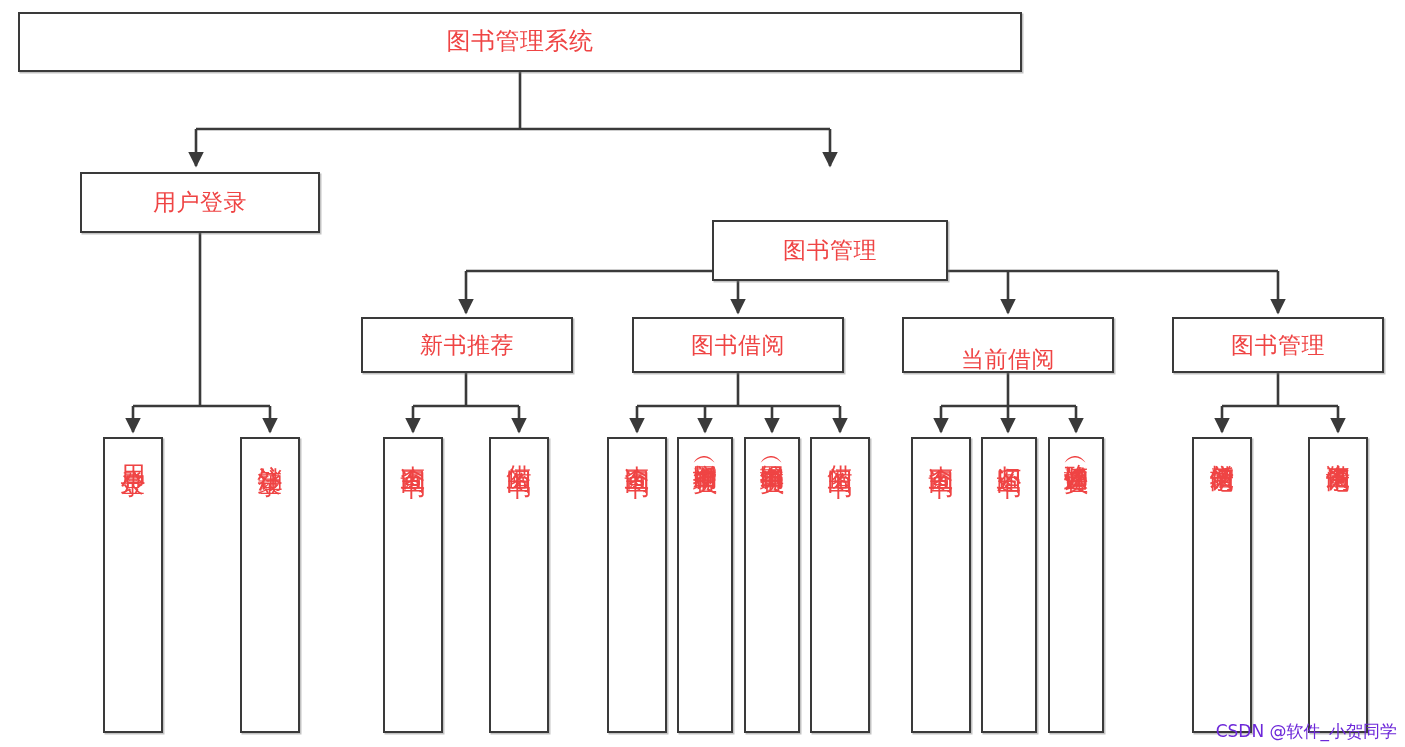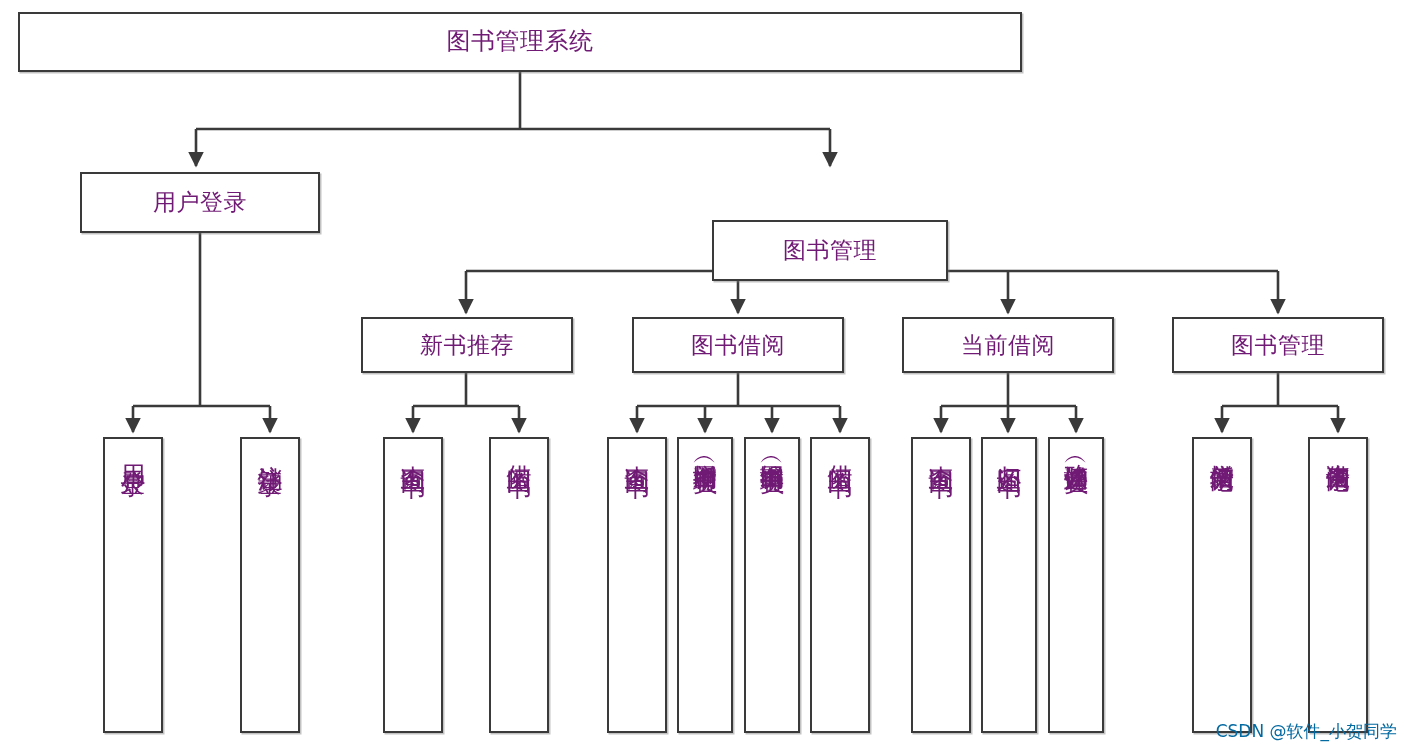--- a/index.html
+++ b/index.html
@@ -27,21 +27,21 @@
   }
   .node {
     position: absolute;
     box-sizing: border-box;
     background: #ffffff;
     border: 2.5px solid #3a3a3a;
     box-shadow: 1.5px 1.5px 0 rgba(120,120,120,0.45);
     display: flex;
     align-items: center;
     justify-content: center;
-    color: #701a75;
+    color: #ef4444;
     z-index: 2;
   }
   .node .lbl {
     display: block;
     text-align: center;
     line-height: 1.05;
     white-space: nowrap;
   }
   
   .node.horiz .lbl {
@@ -67,21 +67,21 @@
   }
   .node.vert.tall .lbl {
     font-size: 24px;
     letter-spacing: 1px;
   }
   .watermark {
     position: absolute;
     right: 8px;
     bottom: 4px;
     font-size: 17px;
-    color: #0369a1;
+    color: #6d28d9;
     z-index: 5;
     white-space: nowrap;
     font-family: "DejaVu Sans", "Liberation Sans", sans-serif;
   }
 </style>
 </head>
 <body>
 
 <div id="canvas">
 
@@ -148,21 +148,21 @@
   </div>
 
   <div class="node horiz" style="left:632px; top:317px; width:212px; height:56px;">
     <span class="lbl">图书借阅</span>
   </div>
 
   <div class="node horiz" style="left:361px; top:317px; width:212px; height:56px;">
     <span class="lbl">新书推荐</span>
   </div>
 
-  <div class="node horiz" style="left:902px; top:317px; width:212px; height:56px;">
+  <div class="node horiz" style="left:902px; top:317px; width:212px; height:56px;align-items:flex-end;">
     <span class="lbl">当前借阅</span>
   </div>
 
   <div class="node horiz" style="left:1172px; top:317px; width:212px; height:56px;">
     <span class="lbl">图书管理</span>
   </div>
 
   <div class="node vert" style="left:103px; top:437px; width:60px; height:296px;">
     <span class="lbl">用户登录</span>
   </div>

